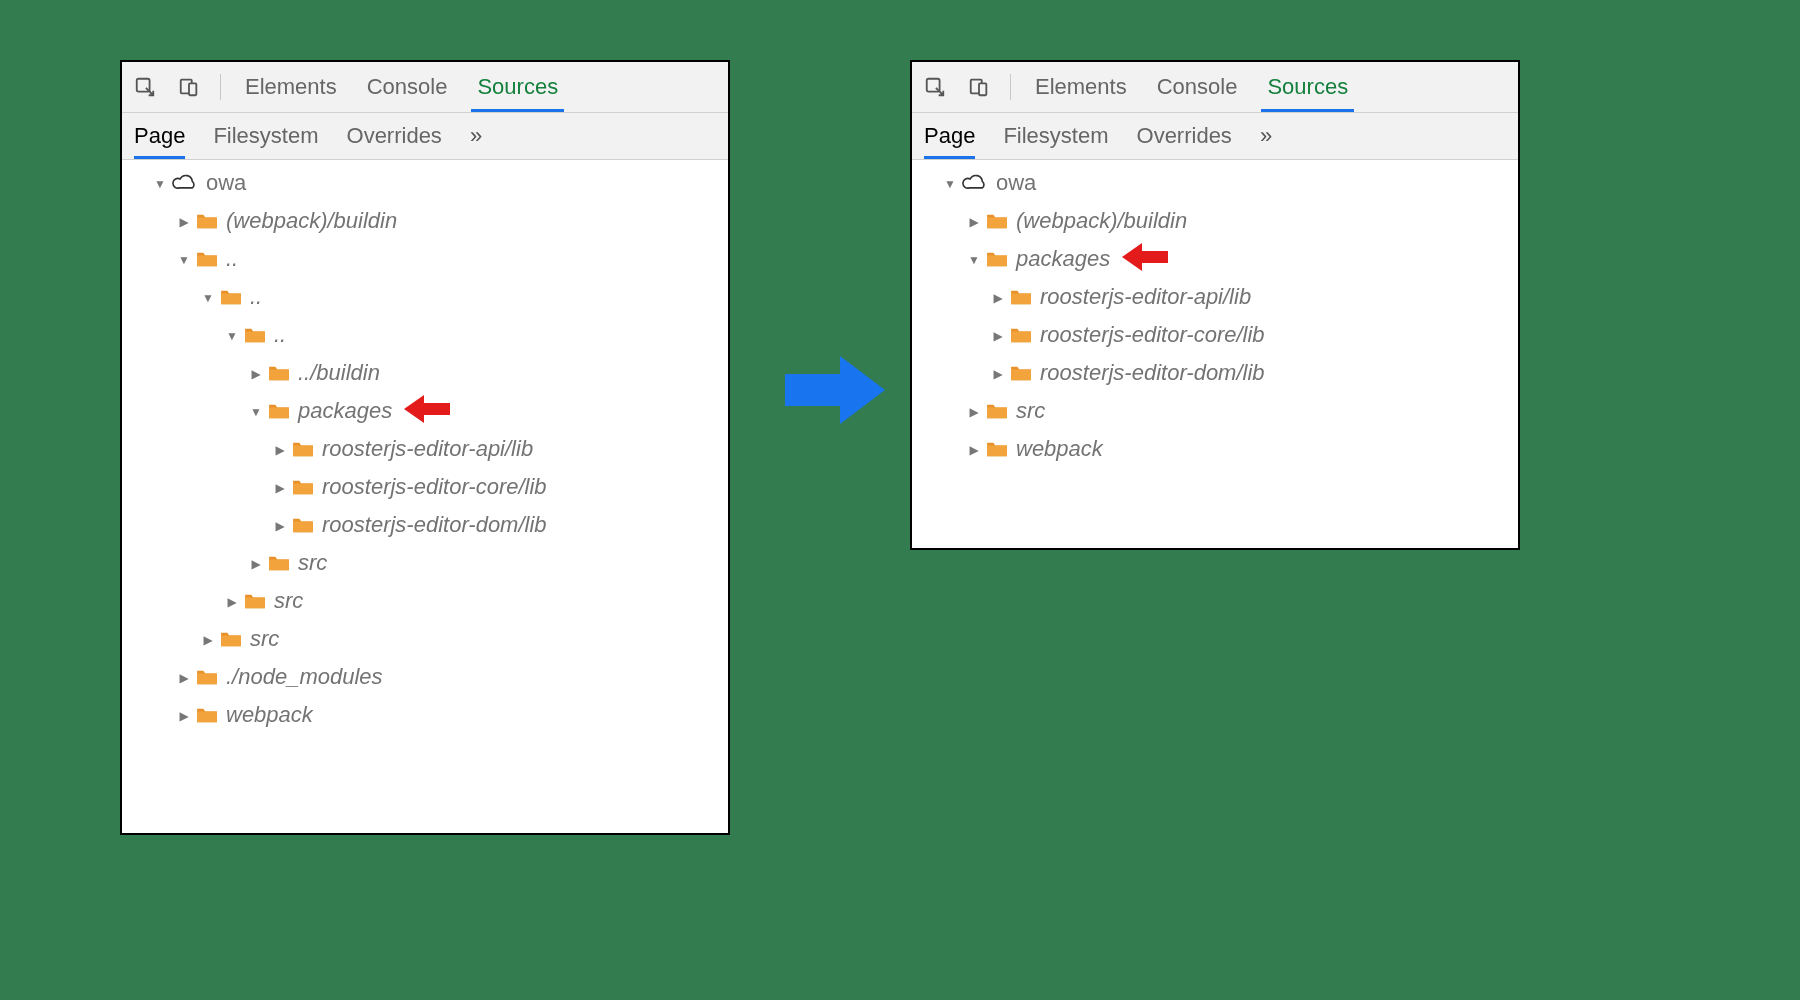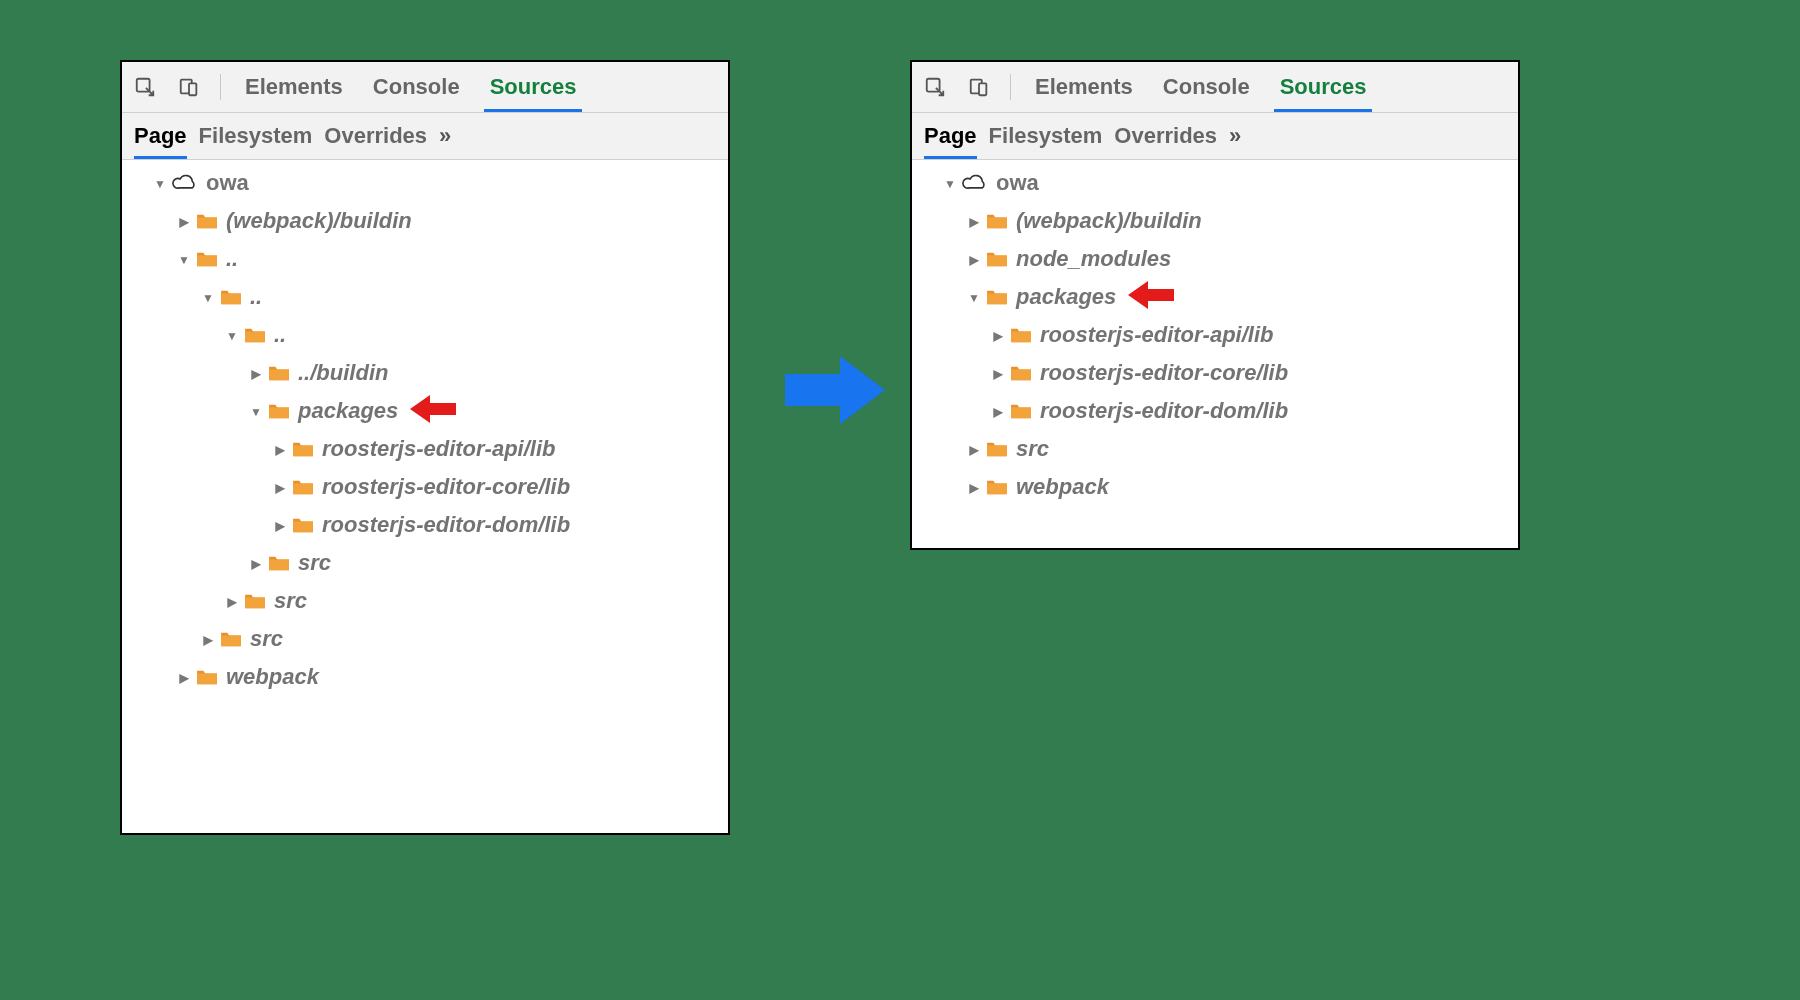--- a/index.html
+++ b/index.html
@@ -20,21 +20,20 @@
     width: 1560px;
     height: 880px;
   }
 
   .panel {
     position: absolute;
     background: #fff;
     border: 2px solid #000;
     box-sizing: border-box;
     overflow: hidden;
-    font-weight: bold;
   }
   .panel.left {
     left: 0;
     top: 0;
     width: 610px;
     height: 775px;
   }
   .panel.right {
     left: 790px;
     top: 0;
@@ -80,21 +79,21 @@
   }
 
   
   .subtabrow {
     display: flex;
     align-items: center;
     height: 46px;
     padding: 0 12px;
     background: #f2f2f2;
     border-bottom: 1px solid #d0d0d0;
-    gap: 12px;
+    gap: 28px;
     color: #666;
   }
   .subtab {
     height: 100%;
     display: inline-flex;
     align-items: center;
     cursor: pointer;
   }
   .subtab.active {
     color: #000;
@@ -390,20 +389,32 @@
         <span class="tri closed"></span>
         <span class="folder">
           <svg viewBox="0 0 24 20" width="22" height="18">
               <path fill="#e8912a" d="M1 3h7l2 3h13v12H1z"></path>
               <path fill="#f2a33c" d="M1 6h22v12H1z"></path>
             </svg>
         </span>
         <span class="label">src</span>
       </div>
 
+      <div class="row">
+        <span class="indent"></span>
+          <span class="indent"></span>
+        <span class="tri closed"></span>
+        <span class="folder">
+          <svg viewBox="0 0 24 20" width="22" height="18">
+              <path fill="#e8912a" d="M1 3h7l2 3h13v12H1z"></path>
+              <path fill="#f2a33c" d="M1 6h22v12H1z"></path>
+            </svg>
+        </span>
+        <span class="label">./node_modules</span>
+      </div>
 
       <div class="row">
         <span class="indent"></span>
           <span class="indent"></span>
         <span class="tri closed"></span>
         <span class="folder">
           <svg viewBox="0 0 24 20" width="22" height="18">
               <path fill="#e8912a" d="M1 3h7l2 3h13v12H1z"></path>
               <path fill="#f2a33c" d="M1 6h22v12H1z"></path>
             </svg>
@@ -467,32 +478,20 @@
         <span class="tri closed"></span>
         <span class="folder">
           <svg viewBox="0 0 24 20" width="22" height="18">
               <path fill="#e8912a" d="M1 3h7l2 3h13v12H1z"></path>
               <path fill="#f2a33c" d="M1 6h22v12H1z"></path>
             </svg>
         </span>
         <span class="label">(webpack)/buildin</span>
       </div>
 
-      <div class="row">
-        <span class="indent"></span>
-          <span class="indent"></span>
-        <span class="tri closed"></span>
-        <span class="folder">
-          <svg viewBox="0 0 24 20" width="22" height="18">
-              <path fill="#e8912a" d="M1 3h7l2 3h13v12H1z"></path>
-              <path fill="#f2a33c" d="M1 6h22v12H1z"></path>
-            </svg>
-        </span>
-        <span class="label">node_modules</span>
-      </div>
 
       <div class="row">
         <span class="indent"></span>
           <span class="indent"></span>
         <span class="tri open"></span>
         <span class="folder">
           <svg viewBox="0 0 24 20" width="22" height="18">
               <path fill="#e8912a" d="M1 3h7l2 3h13v12H1z"></path>
               <path fill="#f2a33c" d="M1 6h22v12H1z"></path>
             </svg>

